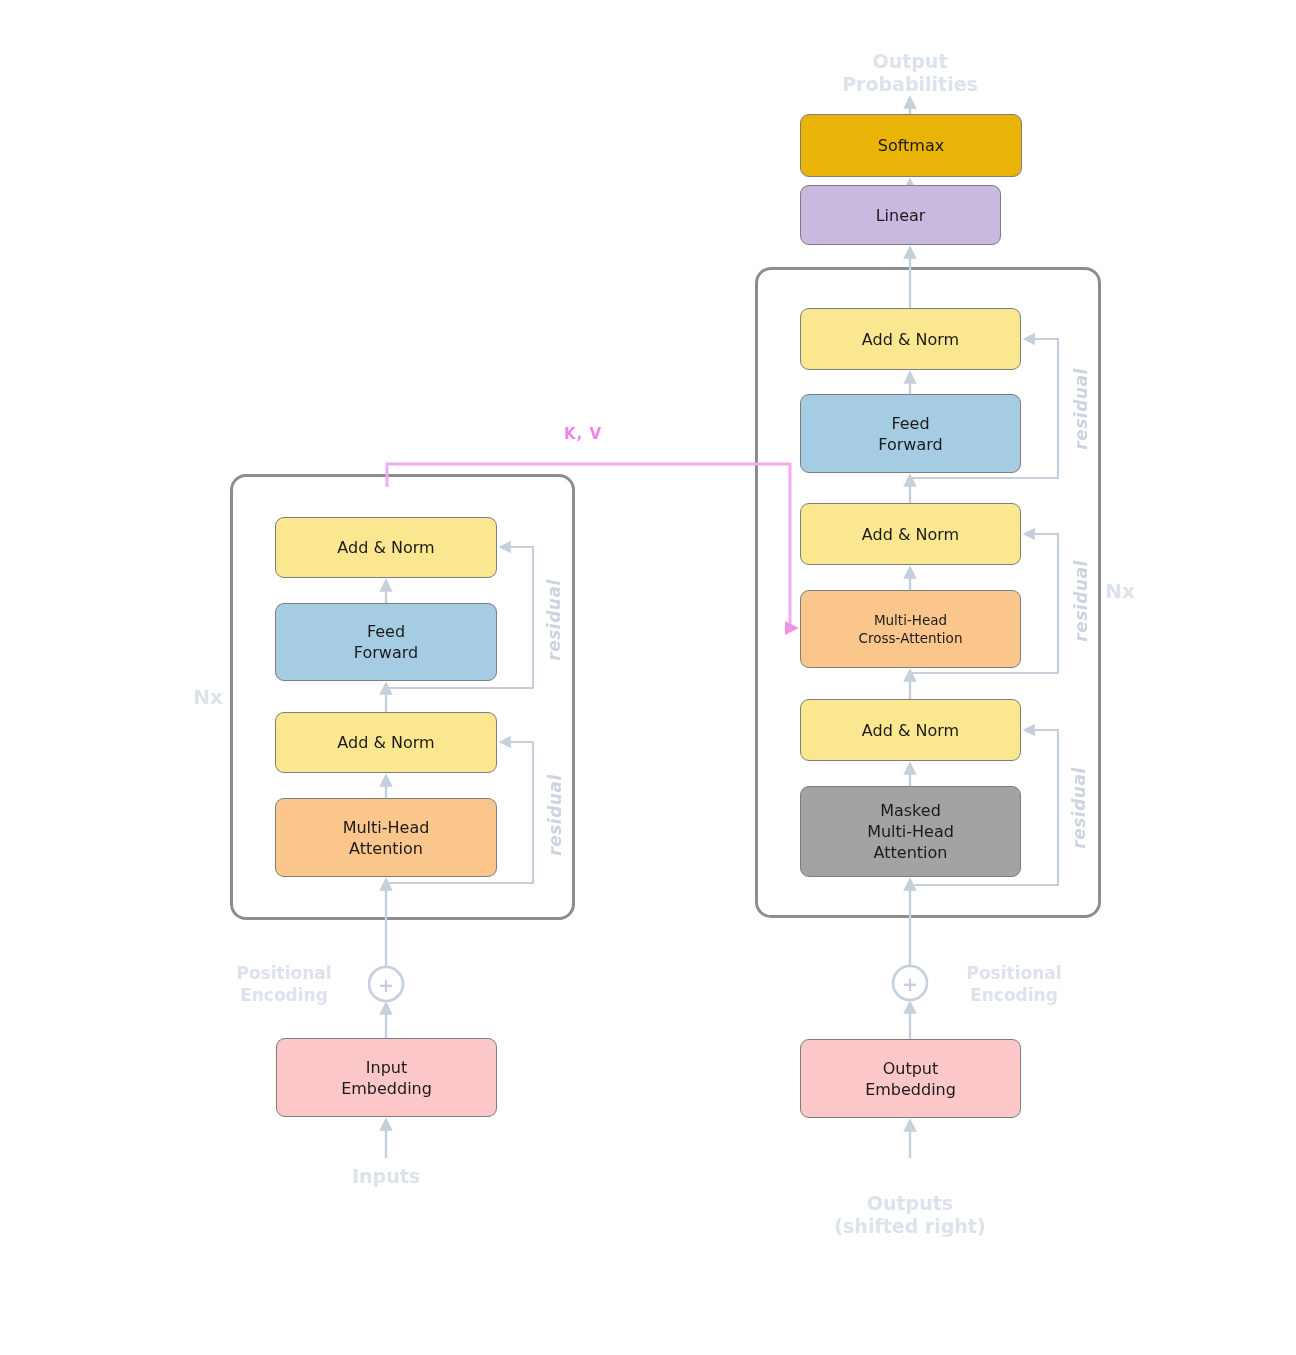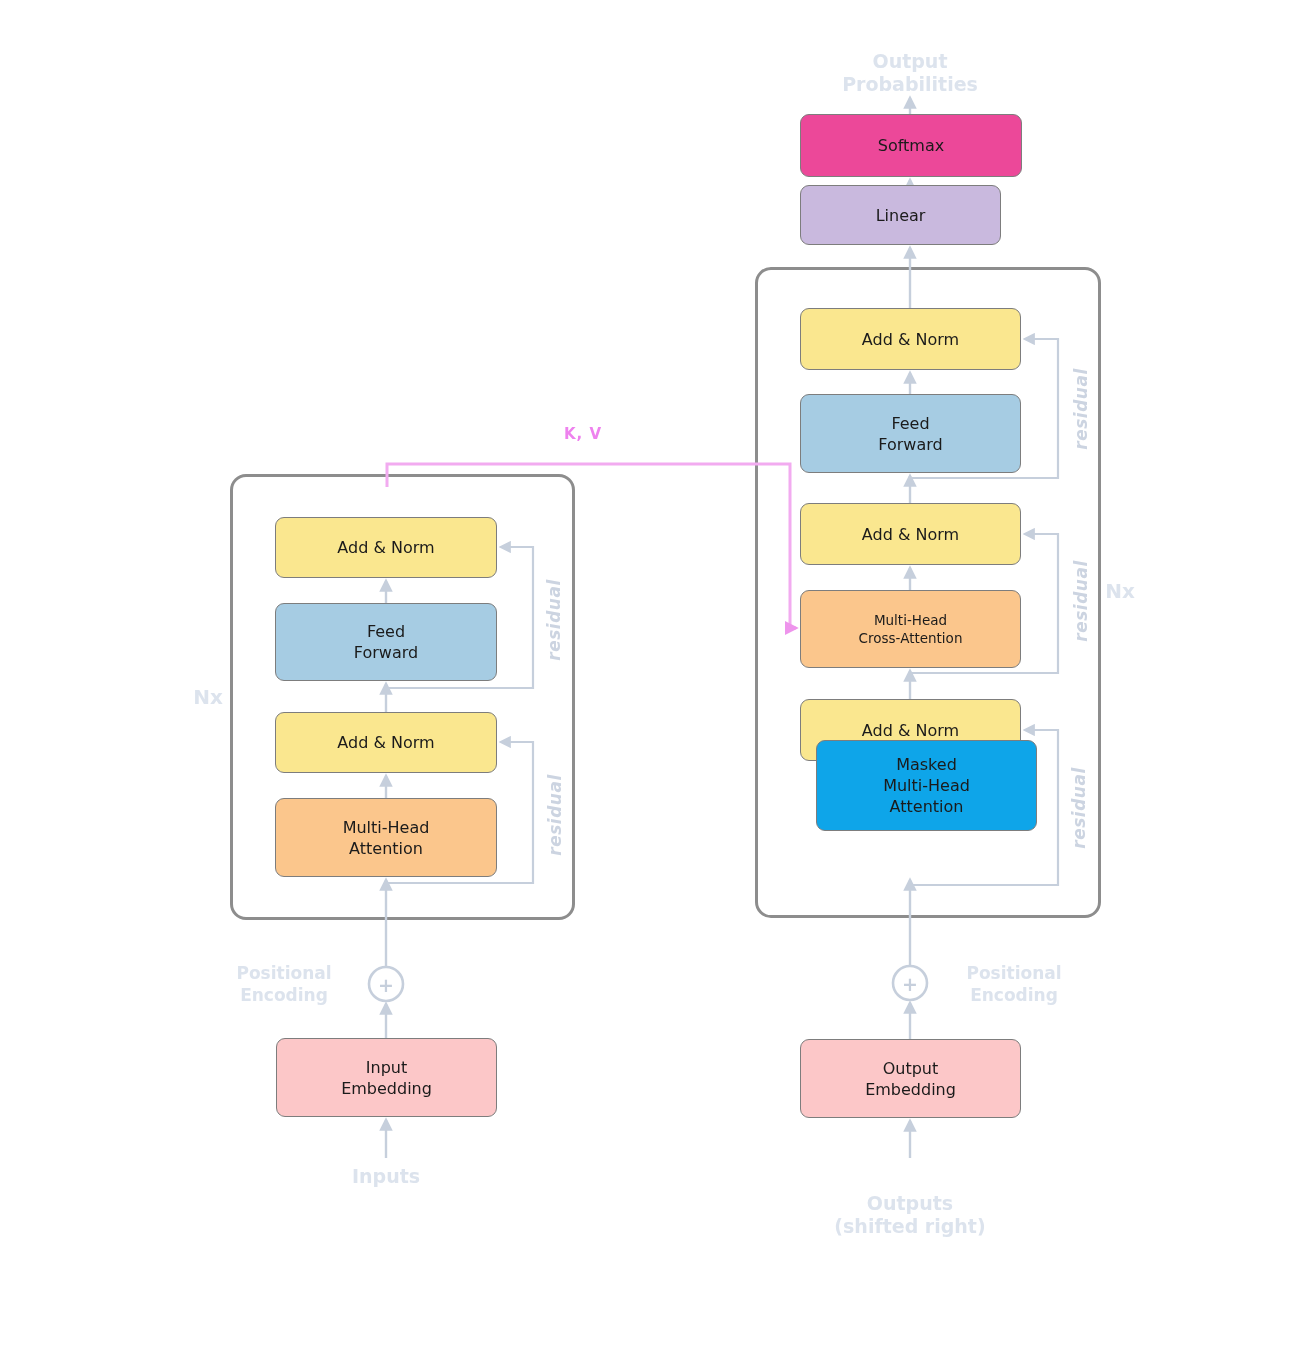--- a/index.html
+++ b/index.html
@@ -91,31 +91,31 @@
     <g>
       <circle cx="386" cy="984" r="17" fill="#ffffff" stroke-width="2.6" stroke="#C6CFDC"></circle>
       <text x="386" y="985" text-anchor="middle" dominant-baseline="central" font-size="19" font-weight="bold" fill="#C6CFDC">+</text>
     </g>
     <g>
       <circle cx="910" cy="983" r="17" fill="#ffffff" stroke-width="2.6" stroke="#C6CFDC"></circle>
       <text x="910" y="984" text-anchor="middle" dominant-baseline="central" font-size="19" font-weight="bold" fill="#C6CFDC">+</text>
     </g>
   </svg>
 
-  <div class="box" style="left: 800px; top: 114px; width: 222px; height: 63px; background-color: #ec4899;">Softmax</div>
+  <div class="box" style="left: 800px; top: 114px; width: 222px; height: 63px; background-color: #eab308;">Softmax</div>
   <div class="box" style="left: 800px; top: 185px; width: 201px; height: 60px; background-color: rgb(201, 185, 222);">Linear</div>
 
   <div class="box" style="left: 800px; top: 308px; width: 221px; height: 62px; background-color: rgb(250, 231, 143);">Add &amp; Norm</div>
   <div class="box" style="left: 800px; top: 394px; width: 221px; height: 79px; background-color: rgb(166, 204, 227);">Feed
 Forward</div>
   <div class="box" style="left: 800px; top: 503px; width: 221px; height: 62px; background-color: rgb(250, 231, 143);">Add &amp; Norm</div>
   <div class="box small-text" style="left: 800px; top: 590px; width: 221px; height: 78px; background-color: rgb(251, 198, 140);">Multi-Head
 Cross-Attention</div>
   <div class="box" style="left: 800px; top: 699px; width: 221px; height: 62px; background-color: rgb(250, 231, 143);">Add &amp; Norm</div>
-  <div class="box" style="left: 800px; top: 740px; width: 221px; height: 91px; background-color: #0ea5e9; margin-left: 16px;">Masked
+  <div class="box" style="left: 800px; top: 786px; width: 221px; height: 91px; background-color: #a3a3a3;">Masked
 Multi-Head
 Attention</div>
   <div class="box" style="left: 800px; top: 1039px; width: 221px; height: 79px; background-color: rgb(252, 199, 200);">Output
 Embedding</div>
 
   <div class="box" style="left: 275px; top: 517px; width: 222px; height: 61px; background-color: rgb(250, 231, 143);">Add &amp; Norm</div>
   <div class="box" style="left: 275px; top: 603px; width: 222px; height: 78px; background-color: rgb(166, 204, 227);">Feed
 Forward</div>
   <div class="box" style="left: 275px; top: 712px; width: 222px; height: 61px; background-color: rgb(250, 231, 143);">Add &amp; Norm</div>
   <div class="box" style="left: 275px; top: 798px; width: 222px; height: 79px; background-color: rgb(251, 198, 140);">Multi-Head

